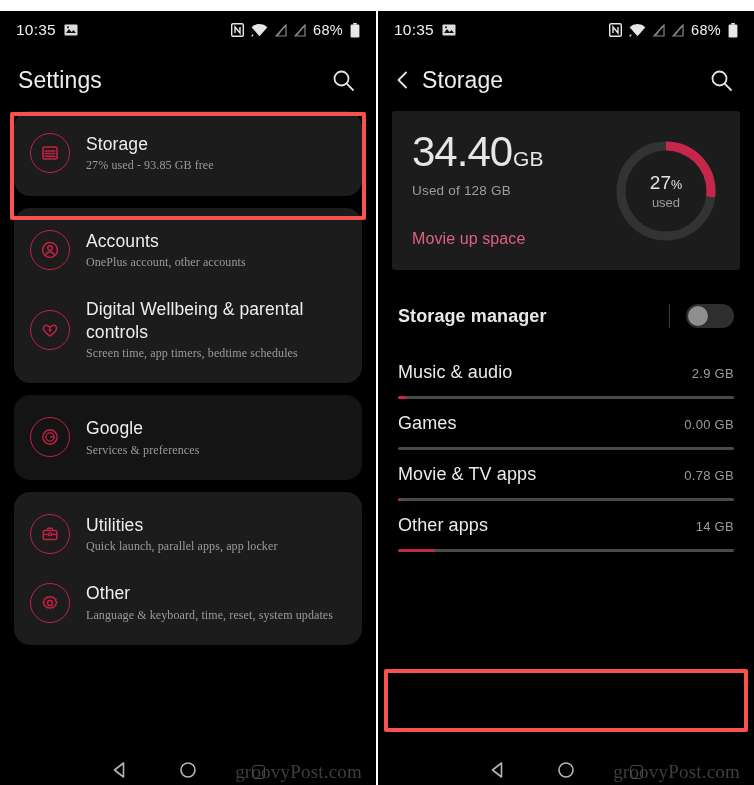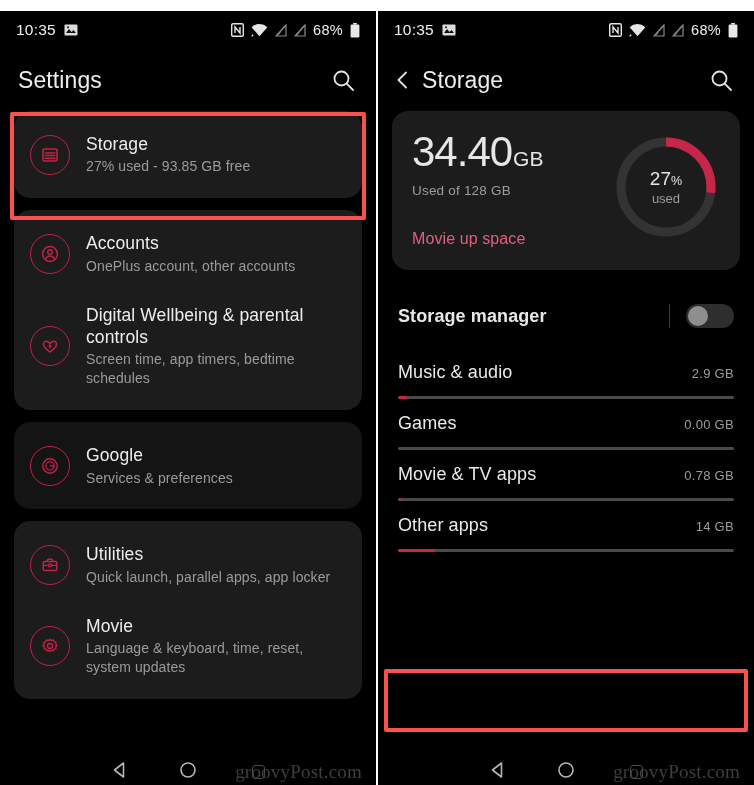--- a/index.html
+++ b/index.html
@@ -40,37 +40,37 @@
     padding:8px 0;
   }
   .card.plain { background:#141414; }
   .row { display:flex; align-items:center; padding:14px 16px; gap:16px; }
   .row-icon {
     flex:0 0 40px; width:40px; height:40px; border-radius:50%;
     border:1.4px solid #c32145; display:flex; align-items:center; justify-content:center;
   }
   .row-text { flex:1 1 auto; min-width:0; }
   .row-title { font-size:17.5px; color:#ededed; line-height:1.28; letter-spacing:.1px; }
-  .row-sub { font-size:14px; color:#9b9b9b; line-height:1.35; margin-top:2px; letter-spacing:.1px; }
+  .row-sub { font-size:12px; color:#9b9b9b; line-height:1.35; margin-top:2px; letter-spacing:.1px;font-family:Liberation Serif, serif; }
 
   
   .hl-storage {
     position:absolute; left:10px; top:101px; width:356px; height:108px;
     border:4px solid #f9514e; border-radius:2px; pointer-events:none; z-index:5;
   }
   .hl-other {
     position:absolute; left:6px; top:658px; width:364px; height:63px;
     border:4px solid #f9514e; border-radius:2px; pointer-events:none; z-index:5;
   }
 
   
   .storage-wrap { padding:0 14px; }
   .summary-card {
-    background:#1c1c1c; border-radius:16px; padding:18px 20px 22px 20px;
-    display:flex; align-items:flex-start; position:relative; min-height:154px;
+    background:#1c1c1c; border-radius:3px; padding:18px 20px 22px 20px;
+    display:flex; align-items:center; position:relative; min-height:154px;
   }
   .sum-left { flex:1 1 auto; padding-top:2px; }
   .sum-big { font-size:42px; color:#e6e6e6; font-weight:300; letter-spacing:-1px; line-height:1; }
   .sum-big .unit { font-size:21px; letter-spacing:0; margin-left:1px; }
   .sum-of { font-size:13.5px; color:#9d9d9d; margin-top:10px; letter-spacing:.2px; }
   .sum-free { font-size:16px; color:#e0607f; margin-top:32px; letter-spacing:.1px; }
   .ring-wrap { flex:0 0 108px; width:108px; height:108px; position:relative; margin-top:4px; }
   .ring-wrap svg { display:block; }
   .ring-label {
     position:absolute; inset:0; display:flex; flex-direction:column;
@@ -257,21 +257,21 @@
           </span>
         </div>
         <div class="row">
           <span class="row-icon">
             <svg width="22" height="22" viewBox="0 0 22 22">
                 <path d="M11 4.4 l1.5 1.1 1.8 -0.5 0.8 1.7 1.8 0.5 -0.2 1.9 1.3 1.3 -1.3 1.3 0.2 1.9 -1.8 0.5 -0.8 1.7 -1.8 -0.5 -1.5 1.1 -1.5 -1.1 -1.8 0.5 -0.8 -1.7 -1.8 -0.5 0.2 -1.9 -1.3 -1.3 1.3 -1.3 -0.2 -1.9 1.8 -0.5 0.8 -1.7 1.8 0.5 Z" fill="none" stroke="#c32145" stroke-width="1.4" stroke-linejoin="round"></path>
                 <circle cx="11" cy="11" r="2.5" fill="none" stroke="#c32145" stroke-width="1.4"></circle>
               </svg>
           </span>
           <span class="row-text">
-            <span class="row-title" style="display:block">Movie</span>
+            <span class="row-title" style="display:block">Other</span>
             <span class="row-sub" style="display:block">Language &amp; keyboard, time, reset, system updates</span>
           </span>
         </div>
       </div>
 
     </div>
 
     <div class="hl-storage"></div>
 
     <div class="navbar">

